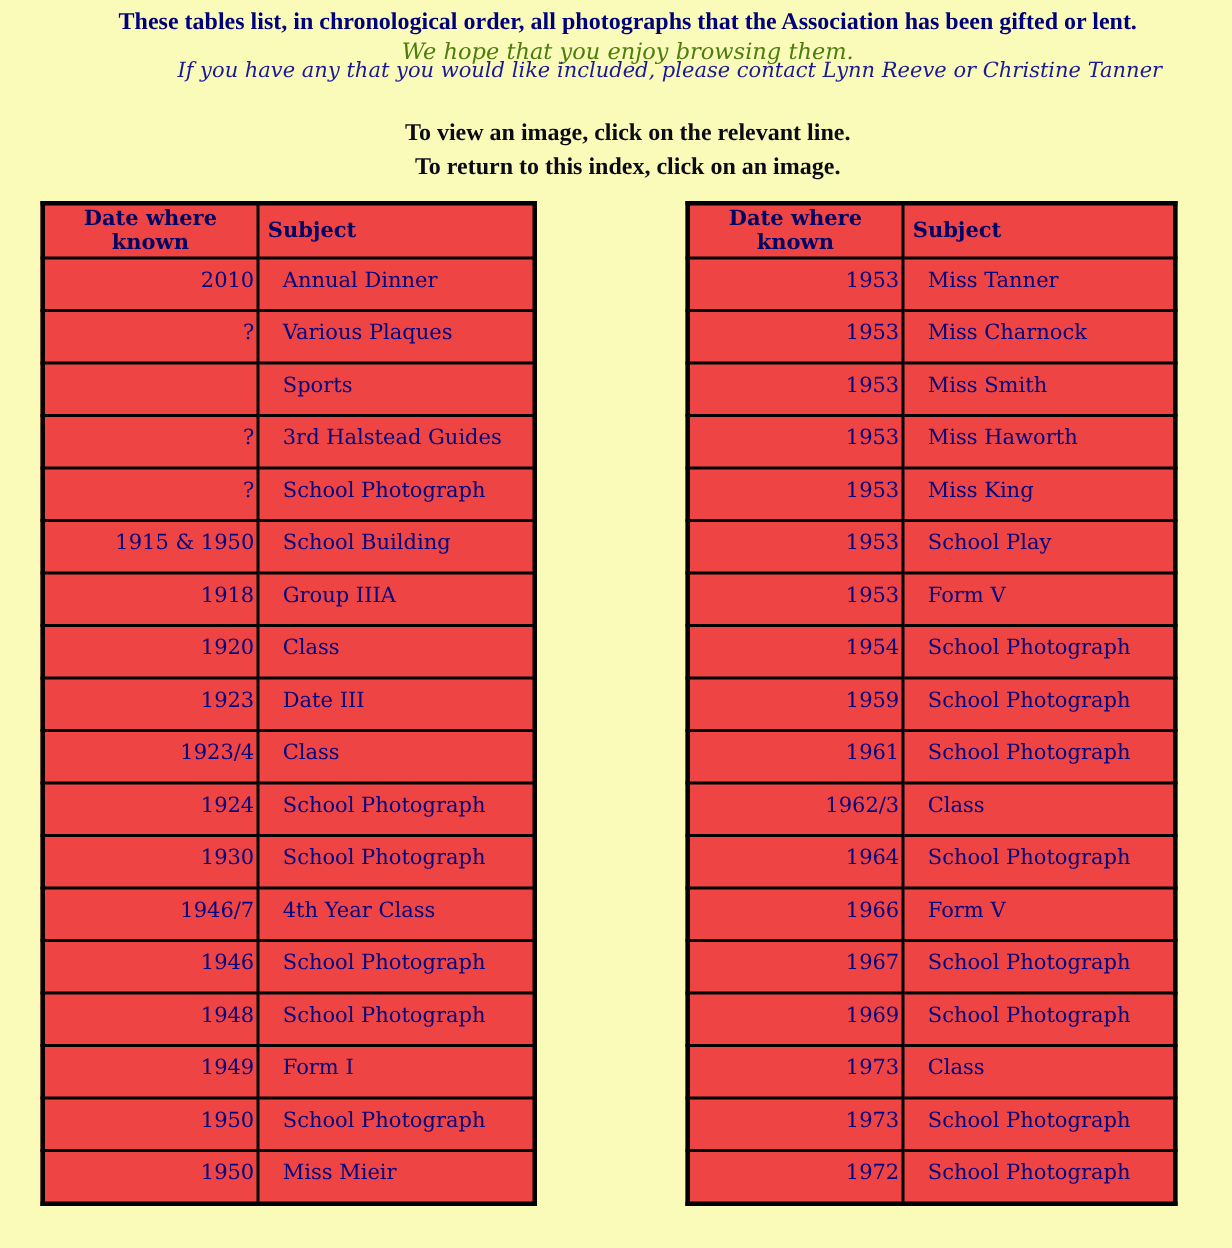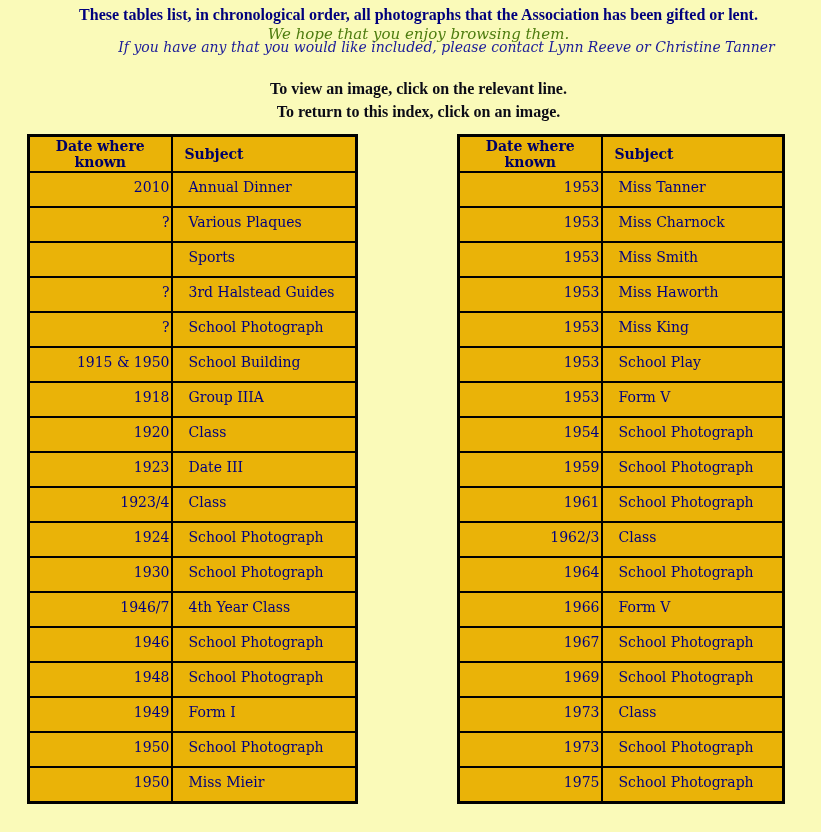--- a/index.html
+++ b/index.html
@@ -54,41 +54,41 @@
     font-family: "Liberation Serif", serif;
     font-size: 16px;
     font-weight: bold;
     color: #0b0b16;
   }
   table.photo-table {
     position: absolute;
     top: 134px;
     border-collapse: collapse;
     border: 3px solid #000000;
-    background: #eab308;
+    background: #ef4444;
     table-layout: fixed;
   }
   table.left-table  { left: 27px;  width: 331px; }
   table.right-table { left: 457px; width: 328px; }
   .photo-table th, .photo-table td {
     border: 2px solid #000000;
     height: 35px;
     box-sizing: border-box;
     font-size: 14px;
     color: #000080;
     overflow: hidden;
   }
   .photo-table col.date-col { width: 143px; }
   .photo-table th {
     font-weight: bold;
     color: #000066;
     vertical-align: middle;
   }
   .photo-table th.date-head { text-align: center; }
-  .photo-table th.subject-head { text-align: left; padding-left: 12px; }
+  .photo-table th.subject-head { text-align: left; padding-left: 6px; }
   .photo-table td {
     vertical-align: top;
     padding-top: 6px;
   }
   .photo-table td.date-cell { text-align: right; }
   .photo-table td.subject-cell { text-align: left; padding-left: 16px; }
   .photo-table tr[data-interactable="true"] { cursor: pointer; }
 </style>
 </head>
 <body data-interactable="false">
@@ -261,17 +261,17 @@
       </tr>
       <tr data-interactable="true">
         <td class="date-cell" data-interactable="false">1973</td>
         <td class="subject-cell" data-interactable="false">Class</td>
       </tr>
       <tr data-interactable="true">
         <td class="date-cell" data-interactable="false">1973</td>
         <td class="subject-cell" data-interactable="false">School Photograph</td>
       </tr>
       <tr data-interactable="true">
-        <td class="date-cell" data-interactable="false">1975</td>
+        <td class="date-cell" data-interactable="false">1972</td>
         <td class="subject-cell" data-interactable="false">School Photograph</td>
       </tr>
     </tbody>
 </table>
 
 </body></html>

